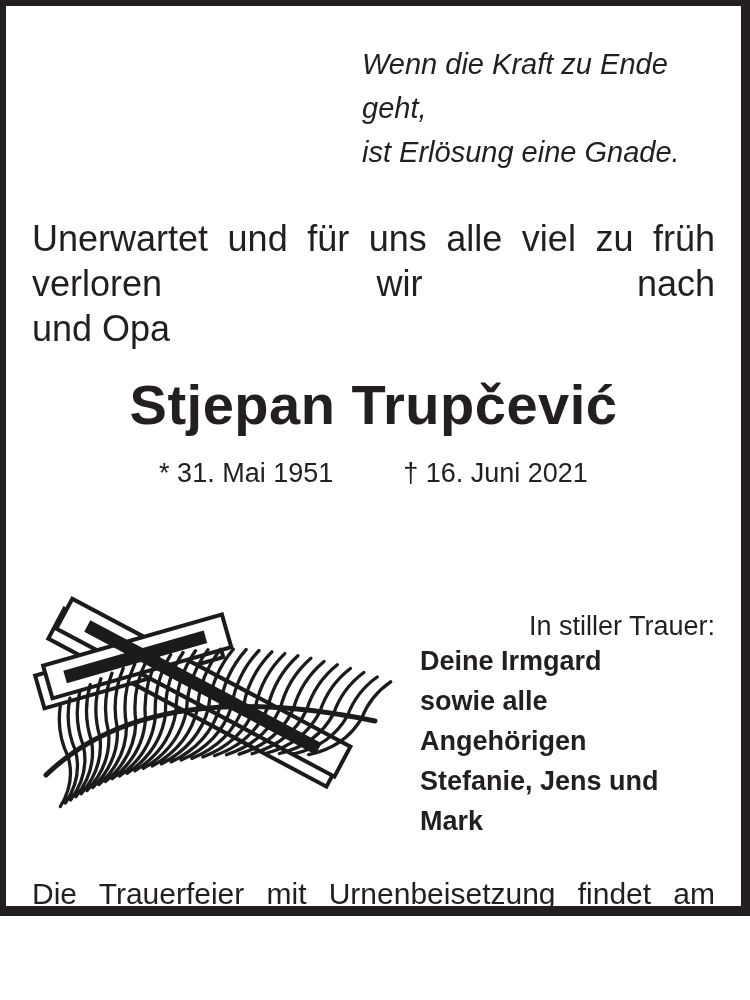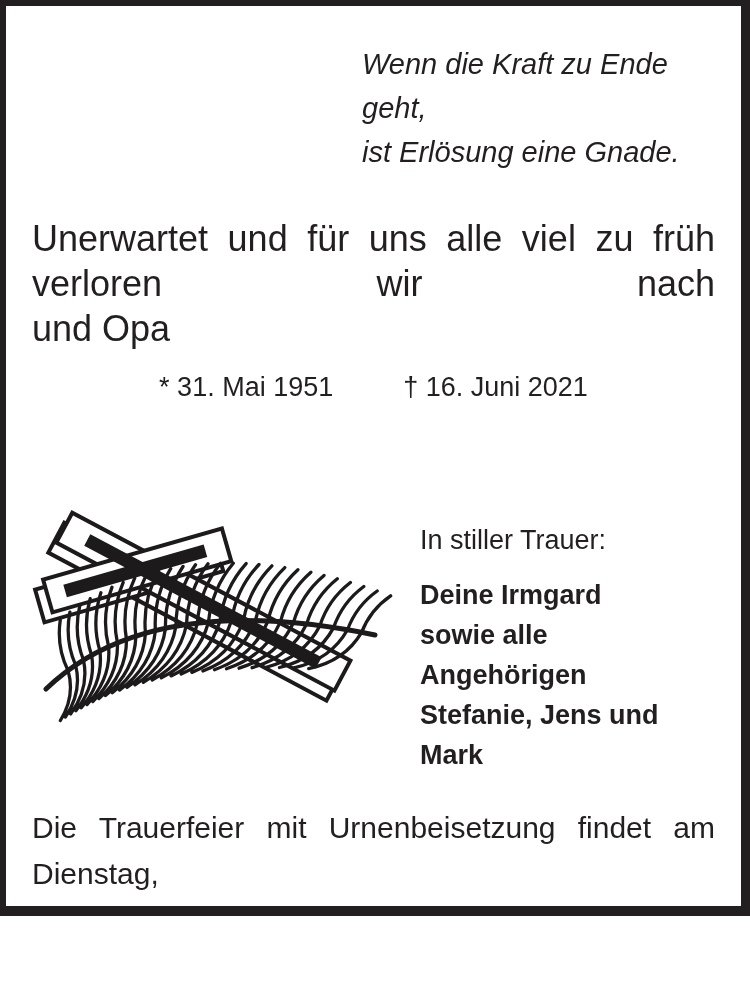--- a/index.html
+++ b/index.html
@@ -53,21 +53,21 @@
     width:370px;height:215px;
     flex:none;
     overflow:visible;
     margin-left:-2px;
   }
   .mourners{
     margin-left:20px;
     padding-top:22px;
     font-size:27px;
   }
-  .mourners .label{line-height:30px;margin-bottom:20px;}
+  .mourners .label{line-height:30px;text-align:right;}
   .mourners .names{font-weight:bold;line-height:40px;}
   .closing{
     margin-top:30px;
     font-size:30px;
     line-height:46px;
   }
 </style>
 </head>
 <body>
 
@@ -76,20 +76,21 @@
   <div class="quote">
     <div>Wenn die Kraft zu Ende geht,</div>
     <div>ist Erlösung eine Gnade.</div>
   </div>
 
   <div class="intro">
     <div class="jline">Unerwartet und für uns alle viel zu früh verloren wir nach</div>
     <div>und Opa</div>
   </div>
 
+  <div class="deceased-name">Stjepan Trupčević</div>
 
   <div class="dates">
     <span>* 31. Mai 1951</span>
     <span>† 16. Juni 2021</span>
   </div>
 
   <div class="memorial">
 
     <svg class="graphic" id="memorial-svg" viewBox="0 0 370 215" xmlns="http://www.w3.org/2000/svg">
       <g fill="#ffffff" stroke-width="4">

